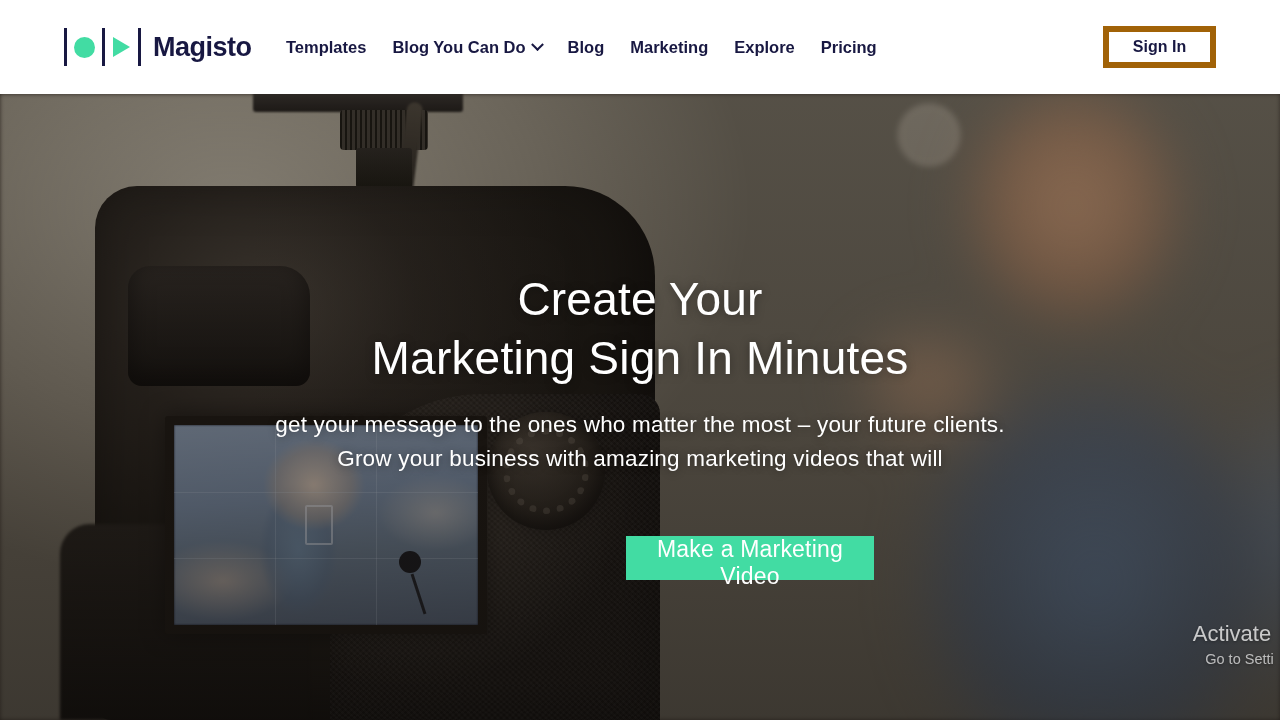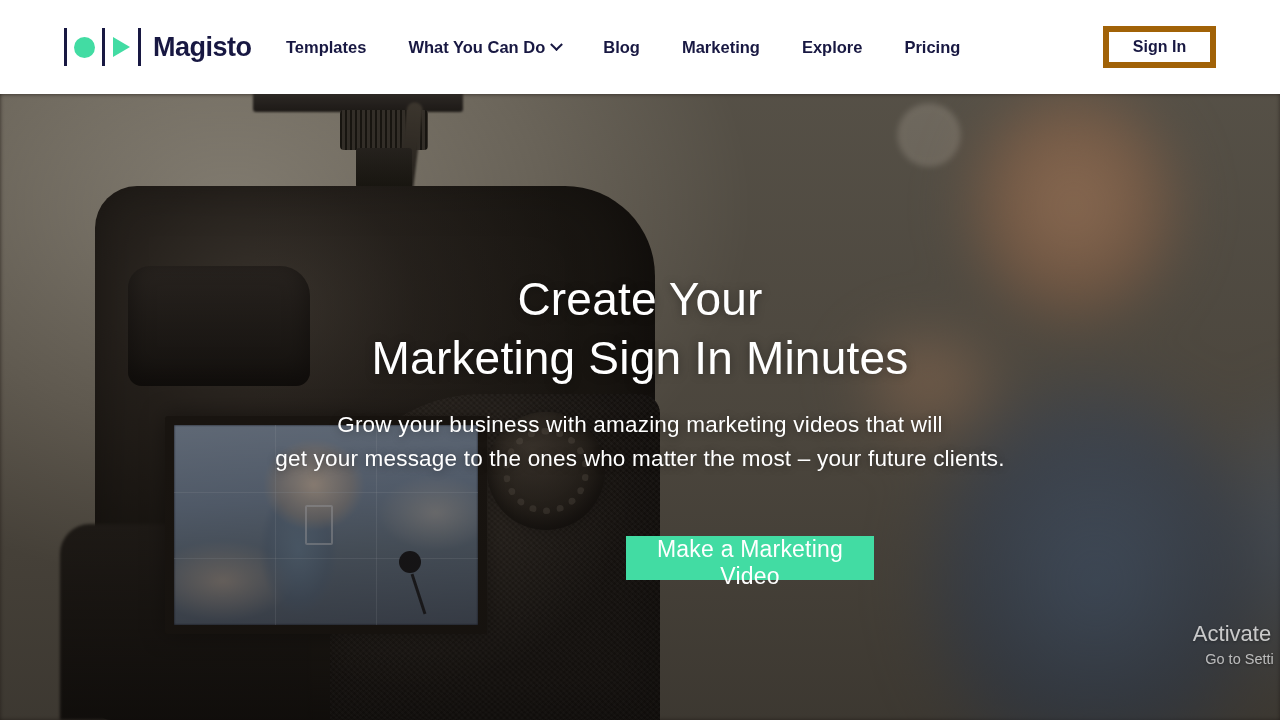--- a/index.html
+++ b/index.html
@@ -36,21 +36,21 @@
     border-bottom:10px solid transparent;
   }
   .logo-word{
     font-size:27px; font-weight:bold; color:#181842;
     letter-spacing:-0.5px; margin-left:12px;
     font-family:"Liberation Sans", sans-serif;
   }
 
   .nav{
     position:absolute; left:286px; top:0; height:94px;
-    display:flex; align-items:center; gap:42px;
+    display:flex; align-items:center; gap:26px;
   }
   .nav-item{
     font-size:16.5px; font-weight:bold; color:#181842;
     white-space:nowrap; cursor:pointer;
     display:flex; align-items:center; gap:7px;
   }
   .caret{
     display:inline-block; width:9px; height:9px;
     border-right:2px solid #181842;
     border-bottom:2px solid #181842;
@@ -272,21 +272,21 @@
       <div class="logo-bar"></div>
     </div>
     <div class="logo-word">Magisto</div>
   </div>
 
   <nav class="nav">
     <div class="nav-item">
       <span>Templates</span>
     </div>
     <div class="nav-item">
-      <span>What You Can Do</span>
+      <span>Blog You Can Do</span>
       <span class="caret"></span>
     </div>
     <div class="nav-item">
       <span>Blog</span>
     </div>
     <div class="nav-item">
       <span>Marketing</span>
     </div>
     <div class="nav-item">
       <span>Explore</span>
@@ -337,22 +337,22 @@
   </div>
 
   <div class="hero-content">
 
     <h1 class="headline">
       <span>Create Your</span>
       <span>Marketing Sign In Minutes</span>
     </h1>
 
     <p class="subhead">
+      <span>get your message to the ones who matter the most – your future clients.</span>
       <span>Grow your business with amazing marketing videos that will</span>
-      <span>get your message to the ones who matter the most – your future clients.</span>
     </p>
 
     <button class="cta">Make a Marketing Video</button>
 
   </div>
 </div>
 
 <div class="activate">
   <div class="activate-title">Activate</div>
   <div class="activate-sub">Go to Setti</div>

